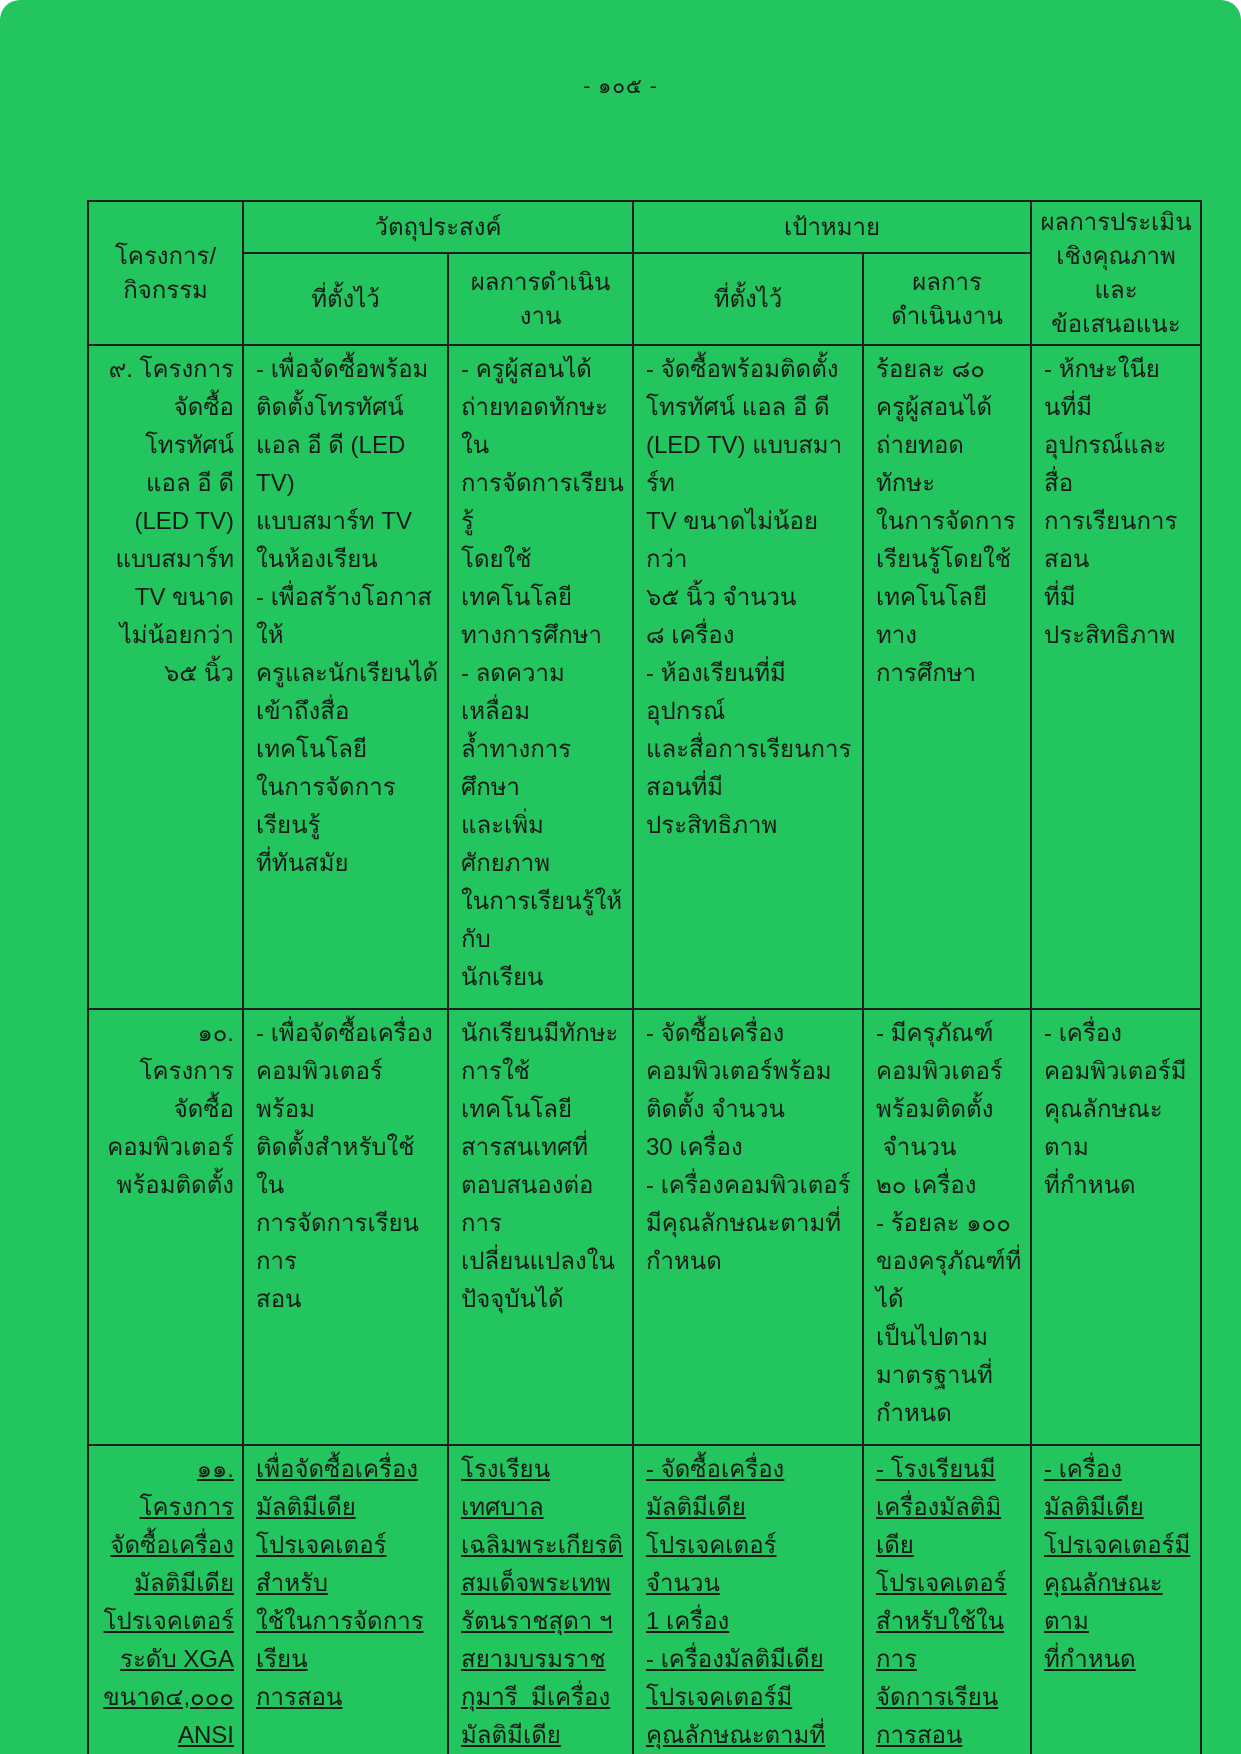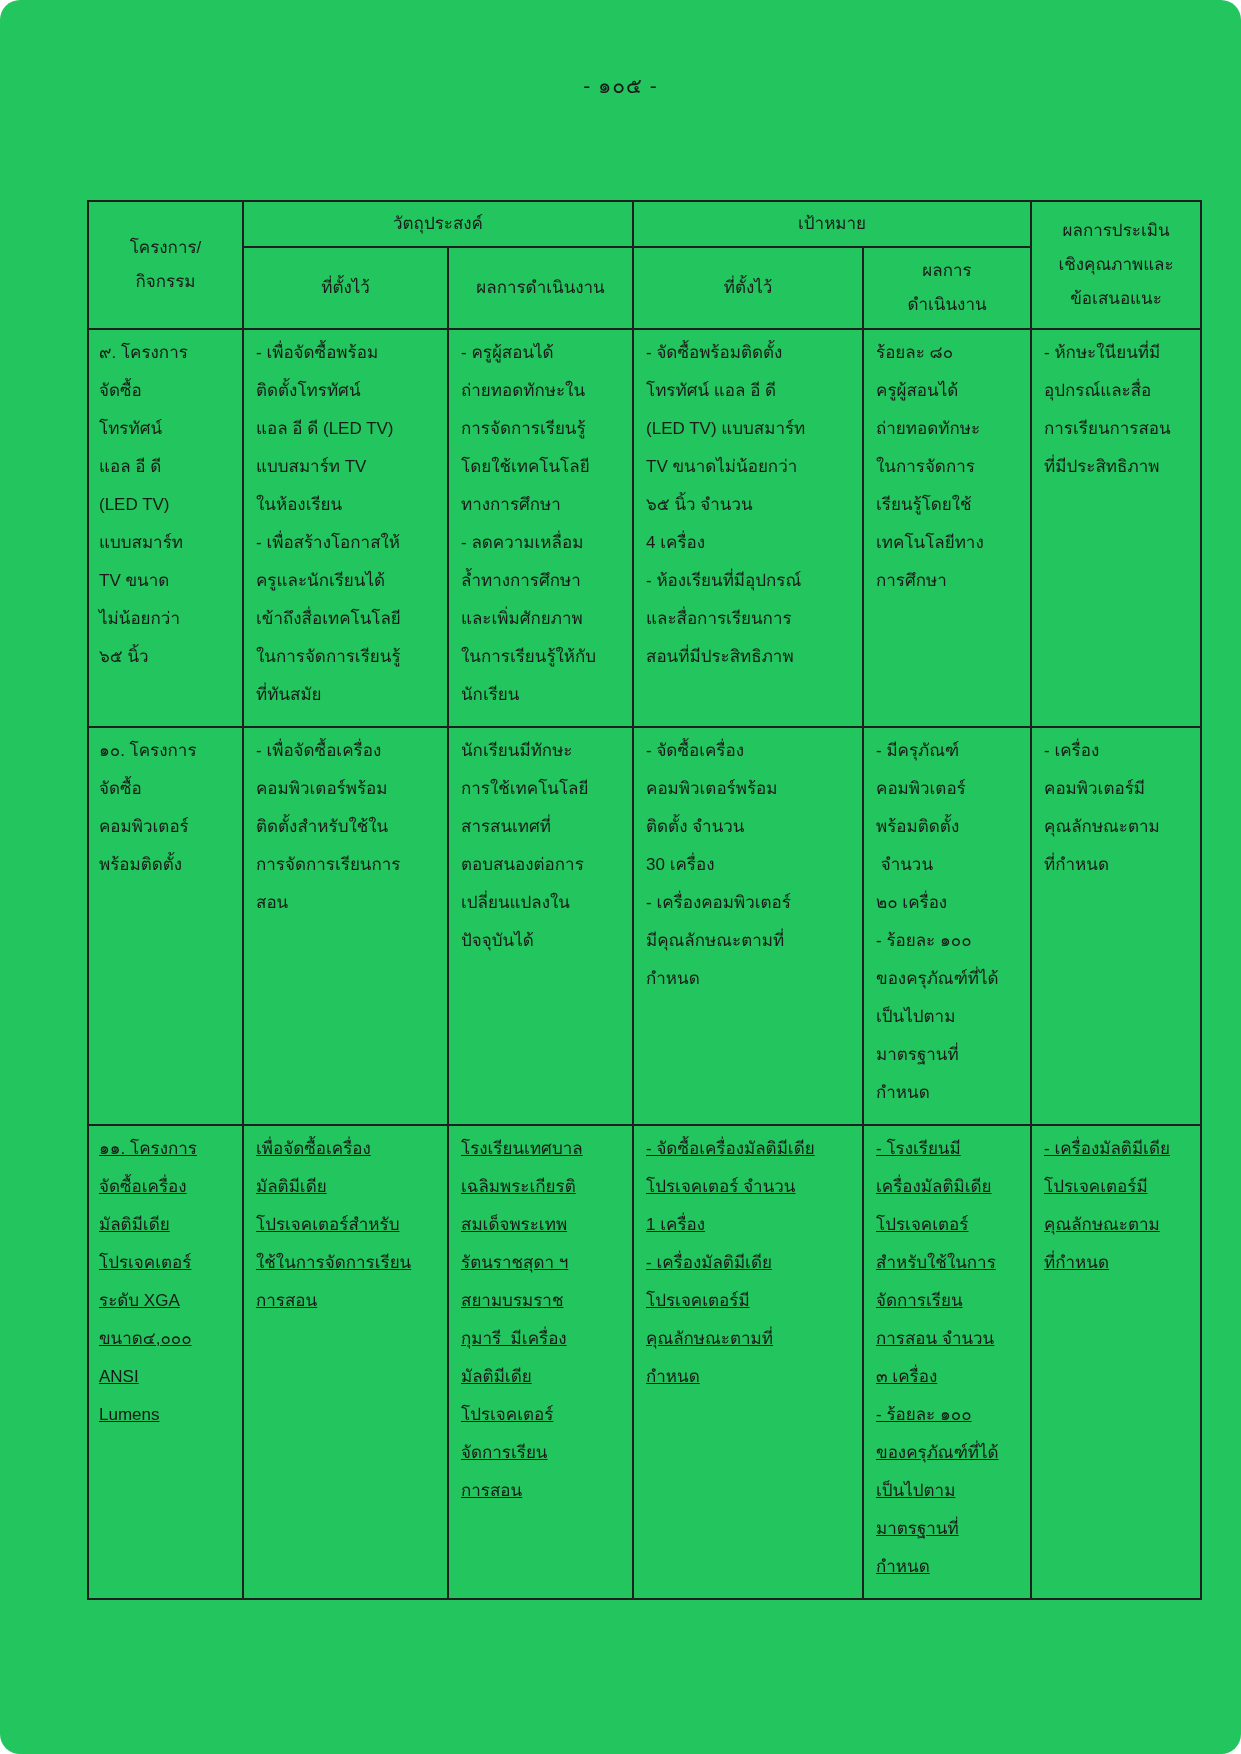--- a/index.html
+++ b/index.html
@@ -27,40 +27,40 @@
   }
   table.report-table {
     border-collapse: collapse;
     table-layout: fixed;
     margin: 100px 0 0 87px;
     width: 1113px;
   }
   .report-table th,
   .report-table td {
     border: 2px solid #1f1f1f;
-    font-size: 17px;
+    font-size: 24px;
     font-weight: normal;
     white-space: pre-line;
     overflow: hidden;
   }
   .report-table th {
     text-align: center;
     vertical-align: middle;
     line-height: 34px;
     padding: 3px 6px;
   }
   .report-table tr.hrow1 th { height: 38px; }
   .report-table tr.hrow2 th { height: 74px; }
   .report-table td {
     text-align: left;
     vertical-align: top;
     line-height: 38px;
     padding: 4px 8px 12px 12px;
   }
-  .report-table td.col-project { padding-left: 10px; }
+  .report-table td.col-project { padding-left: 10px; text-align: right; }
   .report-table tr.row-9  { height: 379px; }
   .report-table tr.row-10 { height: 376px; }
   .report-table tr.row-11 { height: 455px; text-decoration: underline; }
 </style>
 </head>
 <body>
 
 <div class="page">
 
   <div class="page-number">- ๑๐๕ -</div>
@@ -121,21 +121,21 @@
 - ลดความเหลื่อม
 ล้ำทางการศึกษา
 และเพิ่มศักยภาพ
 ในการเรียนรู้ให้กับ
 นักเรียน</td>
         <td>- จัดซื้อพร้อมติดตั้ง
 โทรทัศน์ แอล อี ดี
 (LED TV) แบบสมาร์ท
 TV ขนาดไม่น้อยกว่า
 ๖๕ นิ้ว จำนวน
-4 เครื่อง
+๘ เครื่อง
 - ห้องเรียนที่มีอุปกรณ์
 และสื่อการเรียนการ
 สอนที่มีประสิทธิภาพ</td>
         <td>ร้อยละ ๘๐
 ครูผู้สอนได้
 ถ่ายทอดทักษะ
 ในการจัดการ
 เรียนรู้โดยใช้
 เทคโนโลยีทาง
 การศึกษา</td>

